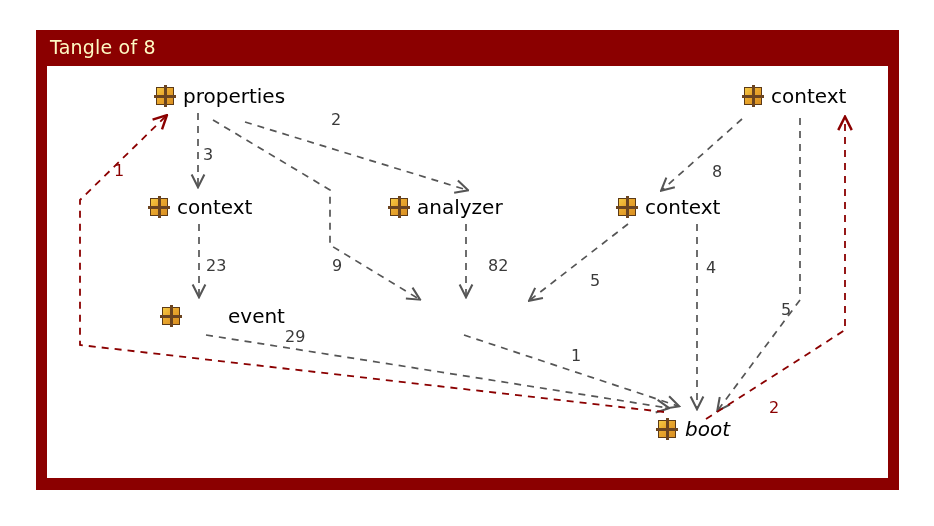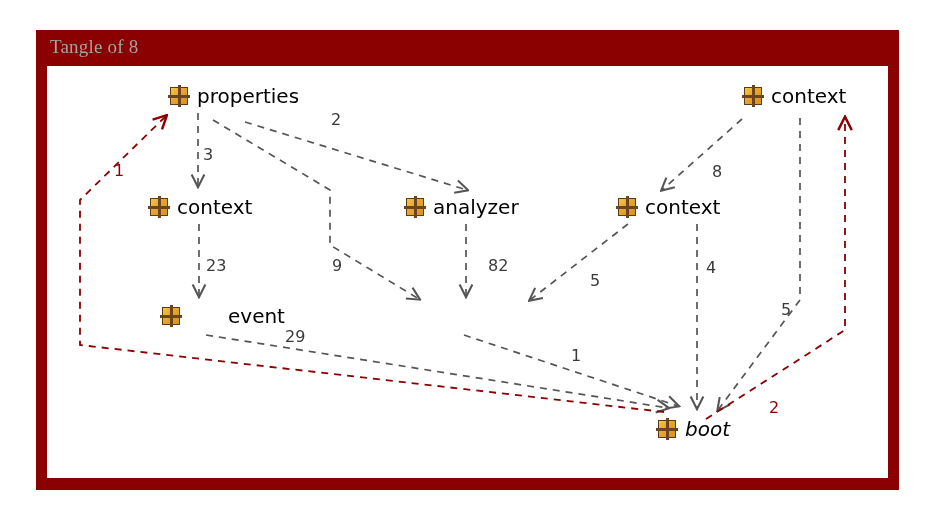--- a/index.html
+++ b/index.html
@@ -22,26 +22,25 @@
     top: 30px;
     width: 863px;
     height: 460px;
     background: #8b0000;
     box-sizing: border-box;
   }
   #frame-title {
     position: absolute;
     left: 14px;
     top: 6px;
-    color: #a3a3a3;
+    color: #fef9c3;
     font-size: 19px;
     line-height: 22px;
     letter-spacing: 0.2px;
     white-space: nowrap;
-    font-family: Liberation Serif, serif;
   }
   #plot {
     position: absolute;
     left: 11px;
     top: 36px;
     width: 841px;
     height: 412px;
     background: #ffffff;
   }
   
@@ -157,21 +156,21 @@
     </g>
 
     <g fill="none" stroke="#8b0000" stroke-width="1.8" stroke-dasharray="7,6">
 
       <path d="M 664 412 L 80 345 L 80 222 L 80 200 L 166 116" marker-end="url(#ah-red)"></path>
 
       <path d="M 706 419 L 845 330 L 845 118" marker-end="url(#ah-red)"></path>
     </g>
   </svg>
 
-  <div class="node" style="left:168px; top:85px;">
+  <div class="node" style="left:154px; top:85px;">
     <span class="node-icon">
       <span class="box"></span>
         <span class="vbar"></span>
         <span class="hbar"></span>
     </span>
     <span class="node-label">properties</span>
   </div>
 
   <div class="node" style="left:742px; top:85px;">
     <span class="node-icon">
@@ -184,21 +183,21 @@
 
   <div class="node" style="left:148px; top:196px;">
     <span class="node-icon">
       <span class="box"></span>
         <span class="vbar"></span>
         <span class="hbar"></span>
     </span>
     <span class="node-label">context</span>
   </div>
 
-  <div class="node" style="left:404px; top:196px;">
+  <div class="node" style="left:388px; top:196px;">
     <span class="node-icon">
       <span class="box"></span>
         <span class="vbar"></span>
         <span class="hbar"></span>
     </span>
     <span class="node-label">analyzer</span>
   </div>
 
   <div class="node" style="left:616px; top:196px;">
     <span class="node-icon">

